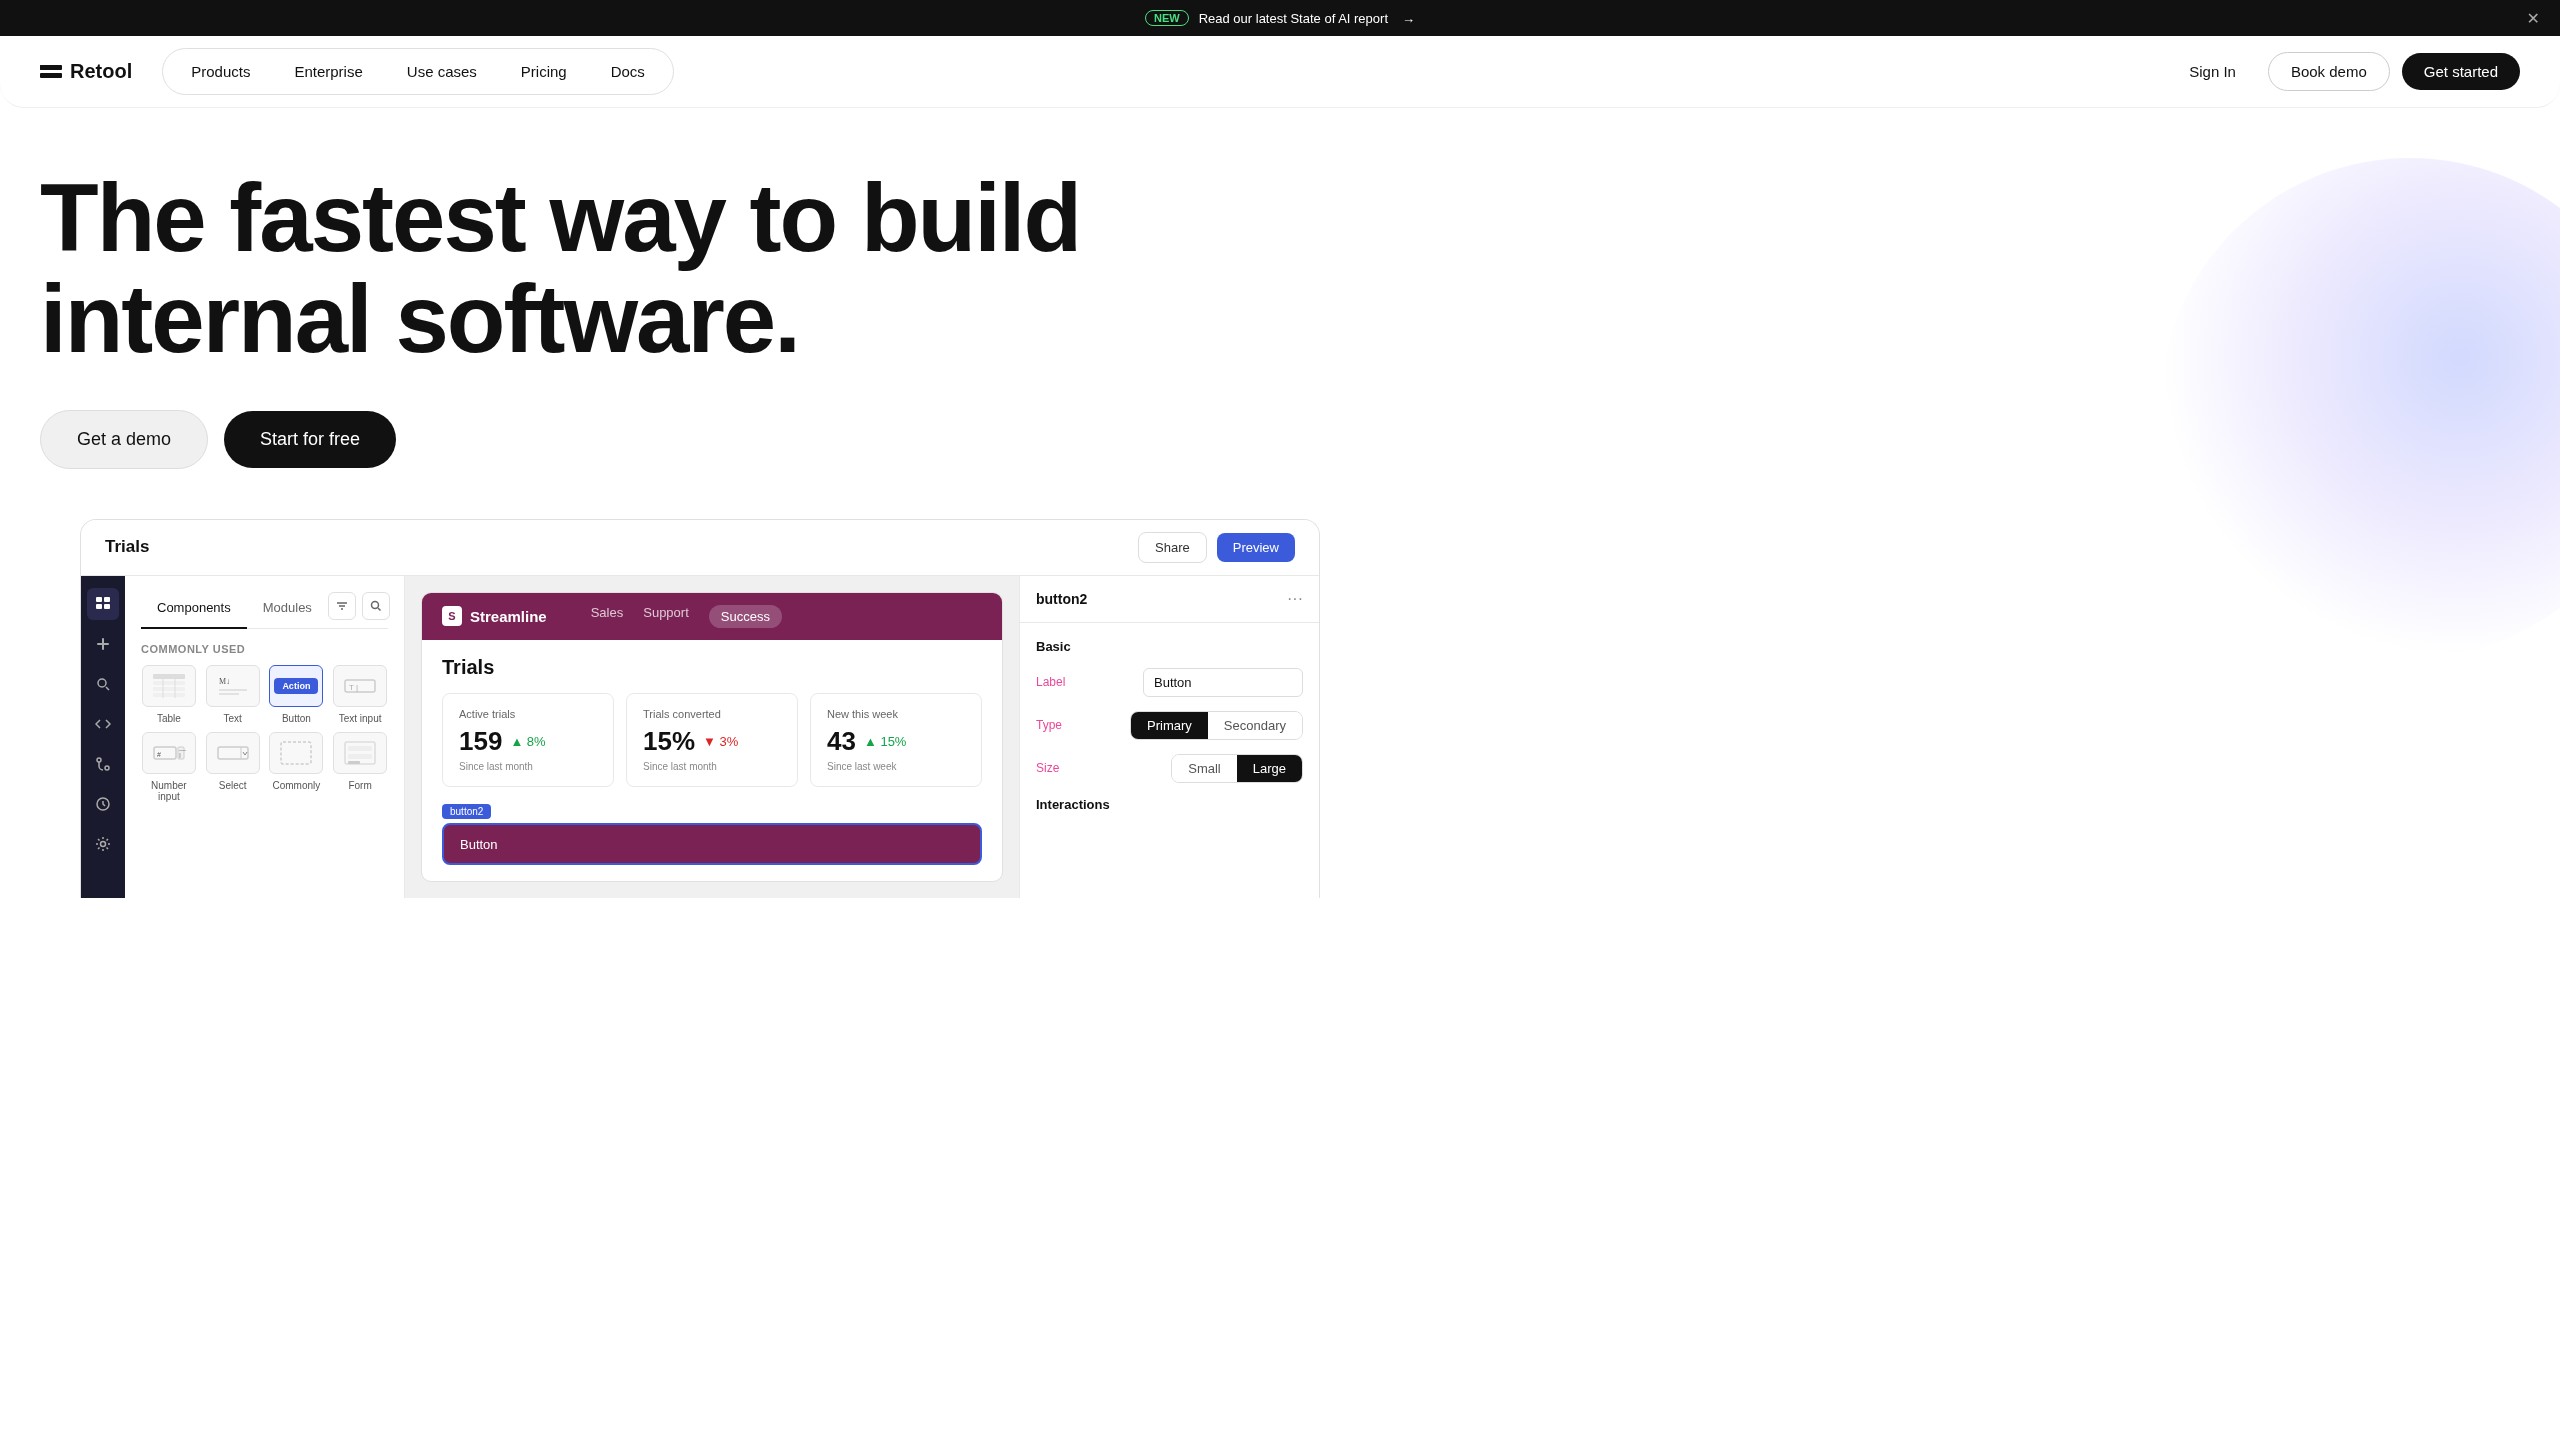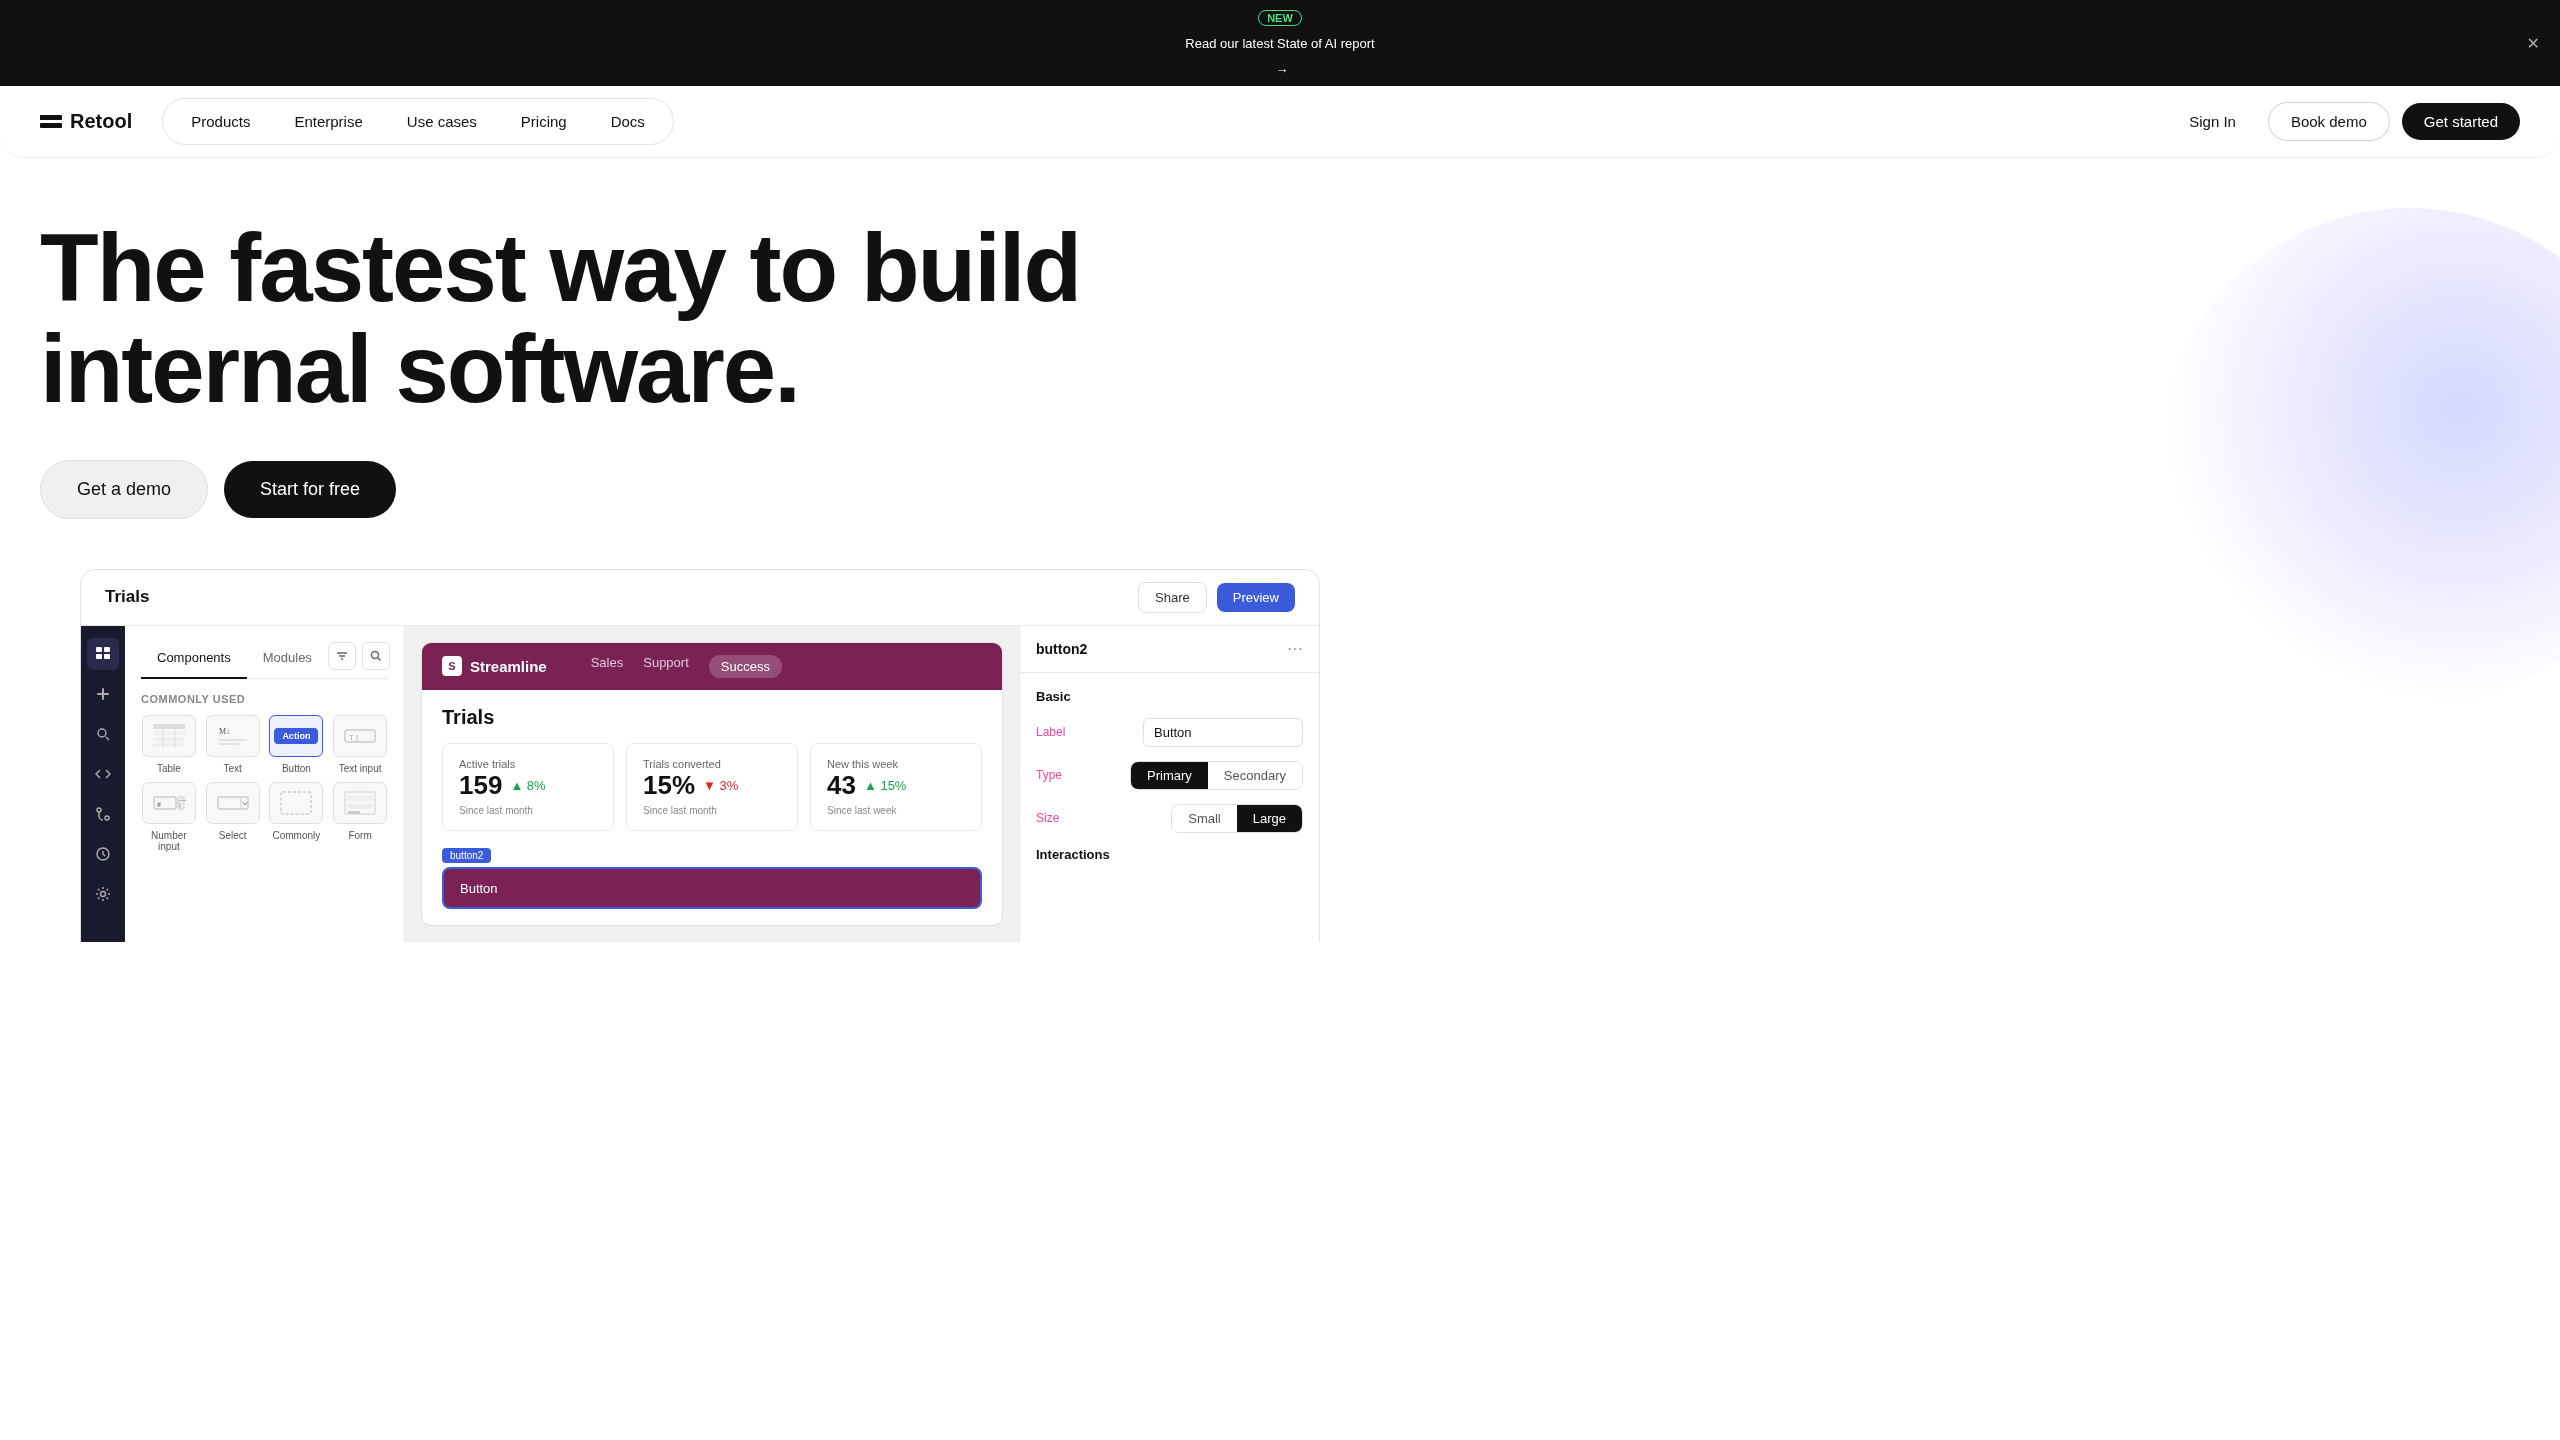--- a/index.html
+++ b/index.html
@@ -10,21 +10,20 @@
       background: #111;
       color: #fff;
       text-align: center;
       padding: 10px 20px;
       font-size: 13px;
       display: flex;
       align-items: center;
       justify-content: center;
       gap: 10px;
       position: relative;
-      flex-direction: column;
     }
     .new-badge {
       background: transparent;
       border: 1.5px solid #4ade80;
       color: #4ade80;
       border-radius: 20px;
       padding: 1px 8px;
       font-size: 11px;
       font-weight: 600;
     }
@@ -418,21 +417,21 @@
       grid-template-columns: repeat(3, 1fr);
       gap: 12px;
       margin-bottom: 14px;
     }
     .stat-card {
       background: #fff;
       border: 1px solid #e8e8e8;
       border-radius: 8px;
       padding: 14px 16px;
     }
-    .stat-label { font-size: 11px; color: #666; }
+    .stat-label { font-size: 11px; color: #666; margin-bottom: 6px; }
     .stat-value { font-size: 26px; font-weight: 700; color: #111; display: flex; align-items: center; gap: 8px; }
     .stat-change-up { color: #16a34a; font-size: 13px; font-weight: 500; }
     .stat-change-down { color: #dc2626; font-size: 13px; font-weight: 500; }
     .stat-since { font-size: 10px; color: #888; margin-top: 4px; }
 
     
     .button2-container {
       margin-top: 8px;
       position: relative;
     }

